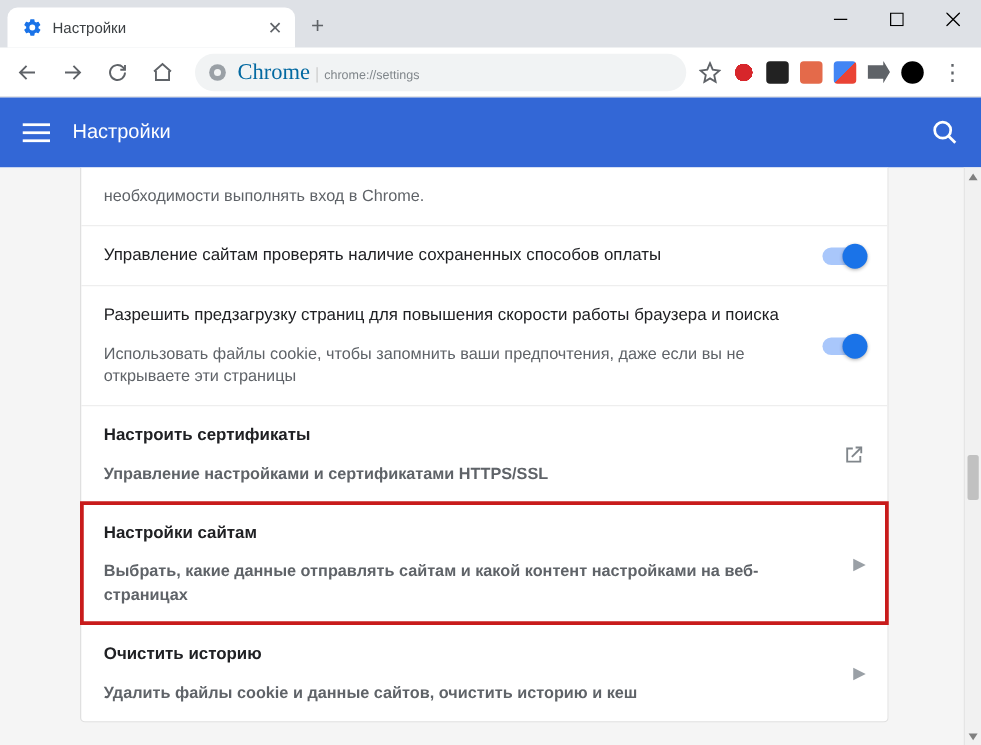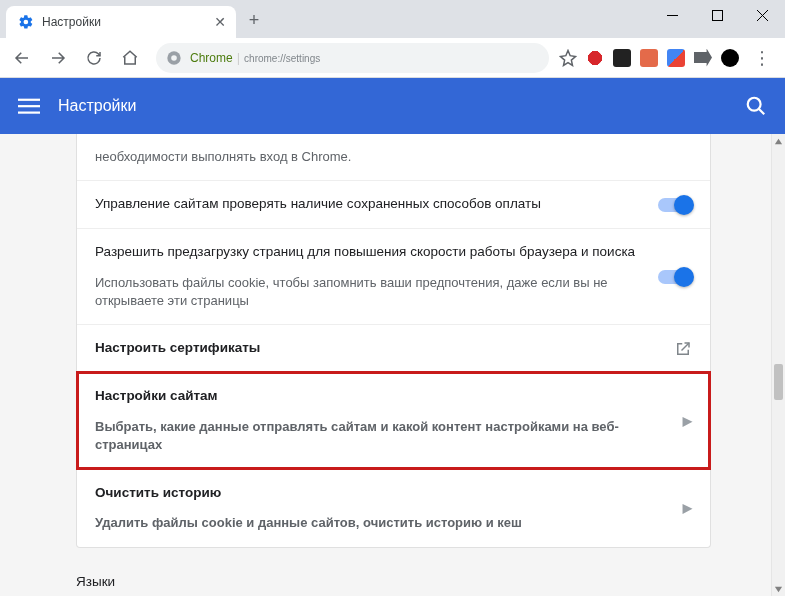--- a/index.html
+++ b/index.html
@@ -55,21 +55,21 @@
     height:30px;
     background:#f1f3f4;
     border-radius:15px;
     display:flex;
     align-items:center;
     padding: 0 10px;
     margin: 0 6px;
     gap:8px;
   }
   .addr-chrome-icon { width:16px; height:16px; fill:#888; color:#888;}
-  .addr-prefix { color:#4d7c0f; font-size:12px; }
+  .addr-prefix { color:#0369a1; font-size:18px;font-family:Liberation Serif, serif; }
   .addr-path { color:#80868b; font-size:10px; }
   .addr-sep { color:#cfcfcf; margin:0 4px;}
   .ext-icons { display:flex; align-items:center; gap:9px; padding-right:4px;}
   .ext-icon { width:18px; height:18px; border-radius:3px; }
   .star { color:#5f6368; }
   .dots { color:#5f6368; font-size:18px; padding:0 6px; cursor:pointer;}
   
   .appheader {
     height:56px;
     background:#3367d6;
@@ -85,21 +85,21 @@
   
   .content-wrap {
     height: calc(596px - 38px - 40px - 56px);
     position:relative;
     background:#f5f5f5;
   }
   .scroll-area {
     position:absolute;
     left:0; right:14px; top:0; bottom:0;
     overflow:hidden;
-    padding: 0 0 10px 16px;
+    padding: 0 0 10px 4px;
   }
   .card {
     background:#fff;
     border:1px solid #e0e0e0;
     border-radius:4px;
     margin: 0 60px 12px 60px;
   }
   .first-card { border-top:none; border-top-left-radius:0; border-top-right-radius:0; margin-top:0;}
   .row {
     display:flex;
@@ -245,20 +245,21 @@
         <div class="row-text">
           <div class="row-title">Разрешить предзагрузку страниц для повышения скорости работы браузера и поиска</div>
           <div class="row-sub">Использовать файлы cookie, чтобы запомнить ваши предпочтения, даже если вы не открываете эти страницы</div>
         </div>
         <div class="toggle"></div>
       </div>
 
       <div class="row clickable">
         <div class="row-text">
           <div class="row-title">Настроить сертификаты</div>
+          <div class="row-sub">Управление настройками и сертификатами HTTPS/SSL</div>
         </div>
         <svg class="ext-link-icon" viewBox="0 0 24 24" fill="none" stroke="currentColor" stroke-width="2">
             <path d="M14 4h6v6"></path>
             <path d="M20 4L10 14"></path>
             <path d="M19 13v6H5V5h6"></path>
           </svg>
       </div>
 
       <div class="row clickable highlighted">
         <div class="row-text">

